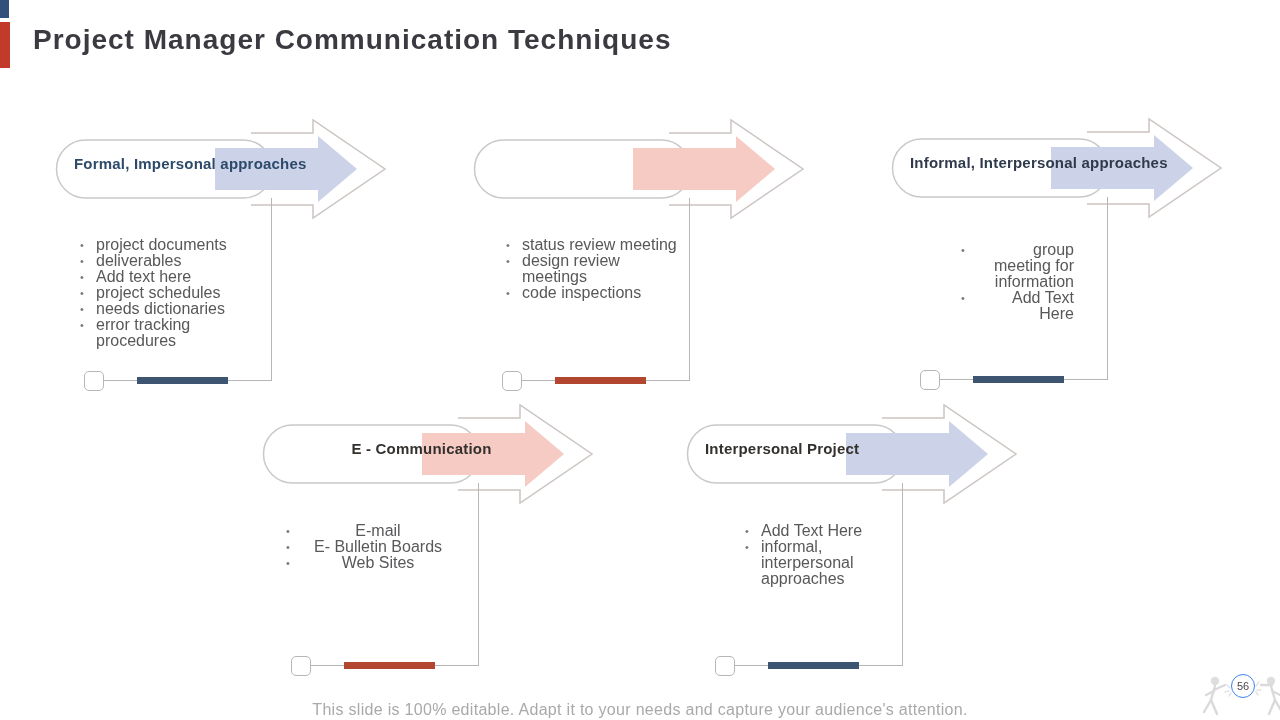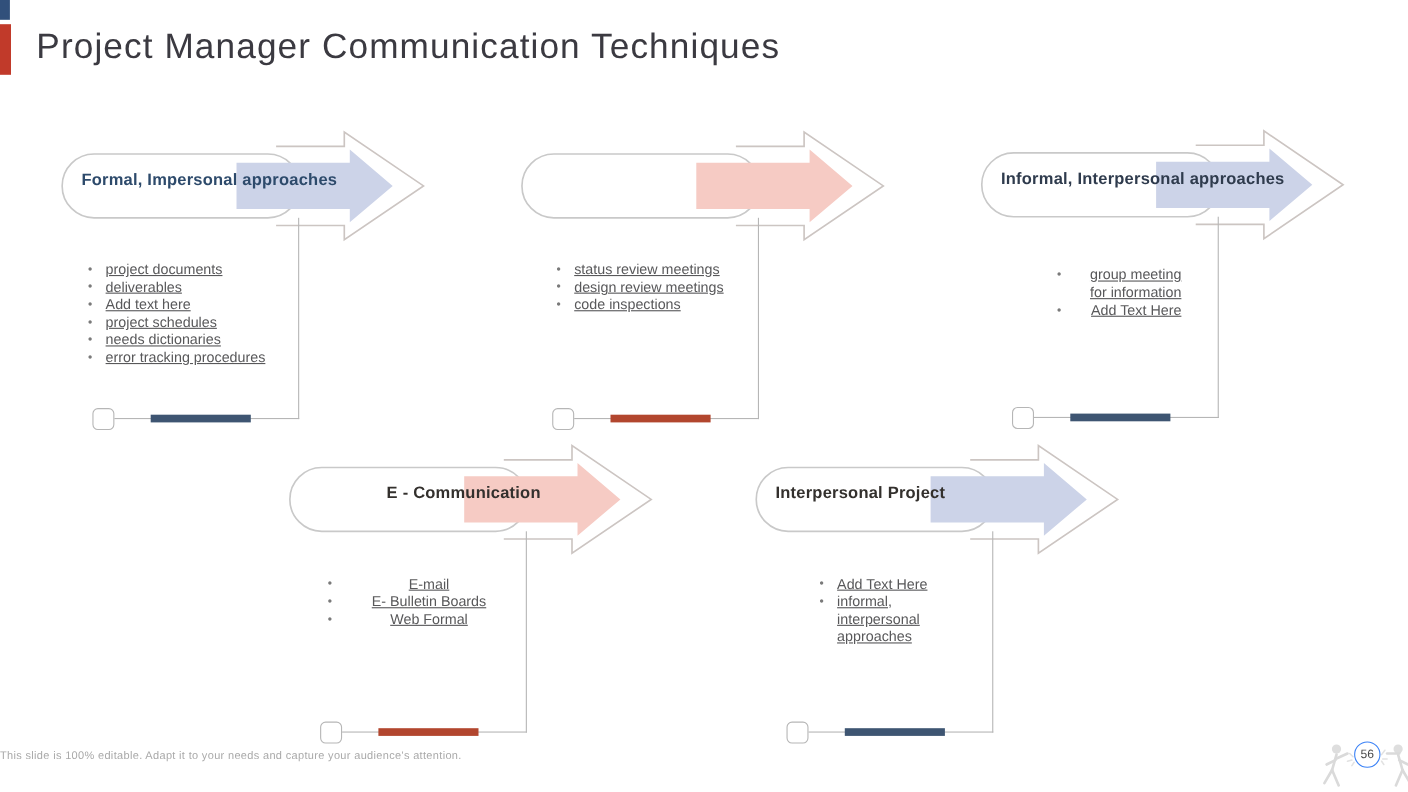--- a/index.html
+++ b/index.html
@@ -6,50 +6,50 @@
   html,body { background:#fff; }
   .slide {
     position:relative; width:1280px; height:720px; background:#ffffff;
     font-family:"Liberation Sans", sans-serif; overflow:hidden;
   }
   .accent-bar { position:absolute; left:0; }
   .accent-bar.blue { top:0; width:9px; height:18px; }
   .accent-bar.red  { top:22px; width:10px; height:46px; }
   .page-title {
     position:absolute; left:33px; top:24px;
-    font-size:32px; font-weight:400; letter-spacing:1px; color:#3b3a41;
+    font-size:28px; font-weight:700; letter-spacing:1px; color:#3b3a41;
     white-space:nowrap;
   }
   .group { position:absolute; width:400px; height:290px; }
   .arrow-graphic { position:absolute; left:0; top:0; }
   .pill-label {
     position:absolute; left:0; top:17px; height:58px; width:300px;
     padding-left:19px; line-height:58px;
     font-size:15px; font-weight:bold; letter-spacing:0.2px;
     color:var(--label,#333); white-space:nowrap;
   }
   .bullets { position:absolute; list-style:none; }
   .bullets li {
     position:relative; padding-left:18px;
-    font-size:13px; line-height:16px; color:#58585a;text-decoration:underline;
+    font-size:16px; line-height:16px; color:#58585a;
   }
   .bullets li::before {
     content:"\2022"; position:absolute; left:2px; top:0;
     color:#7a7a7a; font-size:11px;
   }
   .vline { position:absolute; left:216px; top:80px; height:183px; width:0; border-left:1px solid #b6b6b6; }
   .hline { position:absolute; left:49px; top:262px; width:168px; height:0; border-top:1px solid #b6b6b6; }
   .square {
     position:absolute; left:29px; top:253px; width:20px; height:20px;
     background:#fff; border:1px solid #b6b6b6; border-radius:5px;
   }
   .bar { position:absolute; left:82px; top:259px; width:91px; height:7px; background:var(--bar,#3e5572); }
   .footer-note {
-    position:absolute; left:0; top:682px; width:100%; text-align:left;
-    font-size:10px; letter-spacing:0.3px; color:#a9a9a9;
+    position:absolute; left:0; top:701px; width:100%; text-align:center;
+    font-size:16px; letter-spacing:0.3px; color:#a9a9a9;
   }
   .figures-graphic { position:absolute; left:1196px; top:648px; }
   .page-badge {
     position:absolute; left:1231px; top:674px; width:24px; height:24px;
     background:#fff; border:1px solid #3b82f6; border-radius:50%;
     font-size:11px; line-height:22px; text-align:center; color:#4a4a4a;
   }
 </style>
 </head>
 <body>
@@ -82,21 +82,21 @@
     <div class="bar"></div>
   </div>
 
   <div class="group" style="left: 473px; top: 118px; --arrow: #f6cbc4; --bar: #b2462e; --label: #3a3330;">
     <svg class="arrow-graphic" width="345" height="104" viewBox="0 0 345 104">
       <rect x="1.5" y="22" width="216" height="58" rx="29" fill="#ffffff" stroke="#c9c9c9" stroke-width="1.5"></rect>
       <polygon points="160,30 263,30 263,18 302,51 263,84 263,72 160,72" style="fill:var(--arrow)"></polygon>
       <path d="M196,15 H258 V2 L330,51 L258,100 V87 H196" fill="none" stroke="#ccc5c2" stroke-width="1.5"></path>
     </svg>
     <ul class="bullets" style="left:31px; top:119px; width:180px;">
-        <li>status review meetings</li>
+        <li>status review meeting</li>
         <li>design review meetings</li>
         <li>code inspections</li>
       </ul>
     <div class="vline"></div>
     <div class="hline"></div>
     <div class="square"></div>
     <div class="bar"></div>
   </div>
 
   <div class="group" style="left: 891px; top: 117px; --arrow: #ccd3e8; --bar: #3e5572; --label: #2f3b4d;">
@@ -116,24 +116,24 @@
     <div class="bar"></div>
   </div>
 
   <div class="group" style="left: 262px; top: 403px; text-align: center; --arrow: #f6cbc4; --bar: #b2462e; --label: #33302d;">
     <svg class="arrow-graphic" width="345" height="104" viewBox="0 0 345 104">
       <rect x="1.5" y="22" width="216" height="58" rx="29" fill="#ffffff" stroke="#c9c9c9" stroke-width="1.5"></rect>
       <polygon points="160,30 263,30 263,18 302,51 263,84 263,72 160,72" style="fill:var(--arrow)"></polygon>
       <path d="M196,15 H258 V2 L330,51 L258,100 V87 H196" fill="none" stroke="#ccc5c2" stroke-width="1.5"></path>
     </svg>
     <div class="pill-label">E - Communication</div>
-    <ul class="bullets" style="left:34px; top:120px; width:170px;">
+    <ul class="bullets" style="left:22px; top:120px; width:170px;">
         <li>E-mail</li>
         <li>E- Bulletin Boards</li>
-        <li>Web Formal</li>
+        <li>Web Sites</li>
       </ul>
     <div class="vline"></div>
     <div class="hline"></div>
     <div class="square"></div>
     <div class="bar"></div>
   </div>
 
   <div class="group" style="left: 686px; top: 403px; --arrow: #ccd3e8; --bar: #3e5572; --label: #33302d;">
     <svg class="arrow-graphic" width="345" height="104" viewBox="0 0 345 104">
       <rect x="1.5" y="22" width="216" height="58" rx="29" fill="#ffffff" stroke="#c9c9c9" stroke-width="1.5"></rect>

